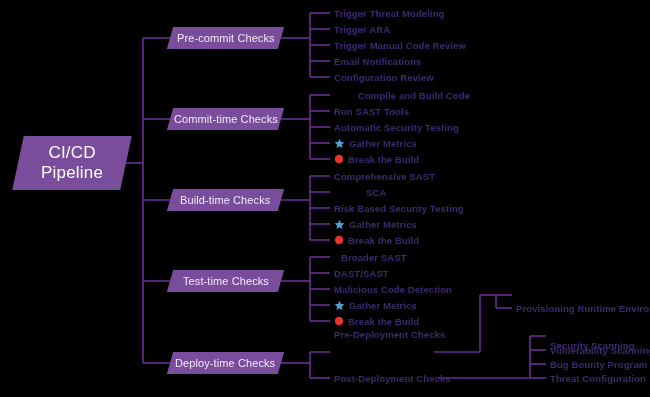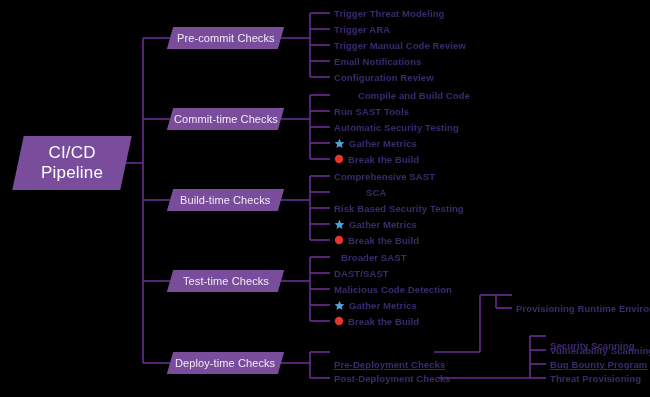--- a/index.html
+++ b/index.html
@@ -266,37 +266,37 @@
   </div>
   <div class="leaf" style="left:334px; top:315px;">
     <span class="ico">
       <svg width="10" height="10" viewBox="0 0 24 24">
           <circle cx="12" cy="12" r="10" fill="#e8342a"></circle>
         </svg>
     </span>
     <span>Break the Build</span>
   </div>
 
-  <div class="leaf" style="left:334px; top:358px;text-decoration:underline;">
+  <div class="leaf" style="left:334px; top:328px;">
     <span>Pre-Deployment Checks</span>
   </div>
   <div class="leaf" style="left:334px; top:372px;">
     <span>Post-Deployment Checks</span>
   </div>
 
   <div class="leaf" style="left:516px; top:302px;">
     <span>Provisioning Runtime Environment</span>
   </div>
 
   <div class="leaf" style="left:550px; top:339px;">
     <span>Security Scanning</span>
   </div>
   <div class="leaf" style="left:550px; top:344px;">
     <span>Vulnerability Scanning</span>
   </div>
-  <div class="leaf" style="left:550px; top:358px;text-decoration:underline;">
+  <div class="leaf" style="left:550px; top:358px;">
     <span>Bug Bounty Program</span>
   </div>
   <div class="leaf" style="left:550px; top:372px;">
-    <span>Threat Provisioning</span>
+    <span>Threat Configuration</span>
   </div>
 
 </div>
 
 </body></html>

